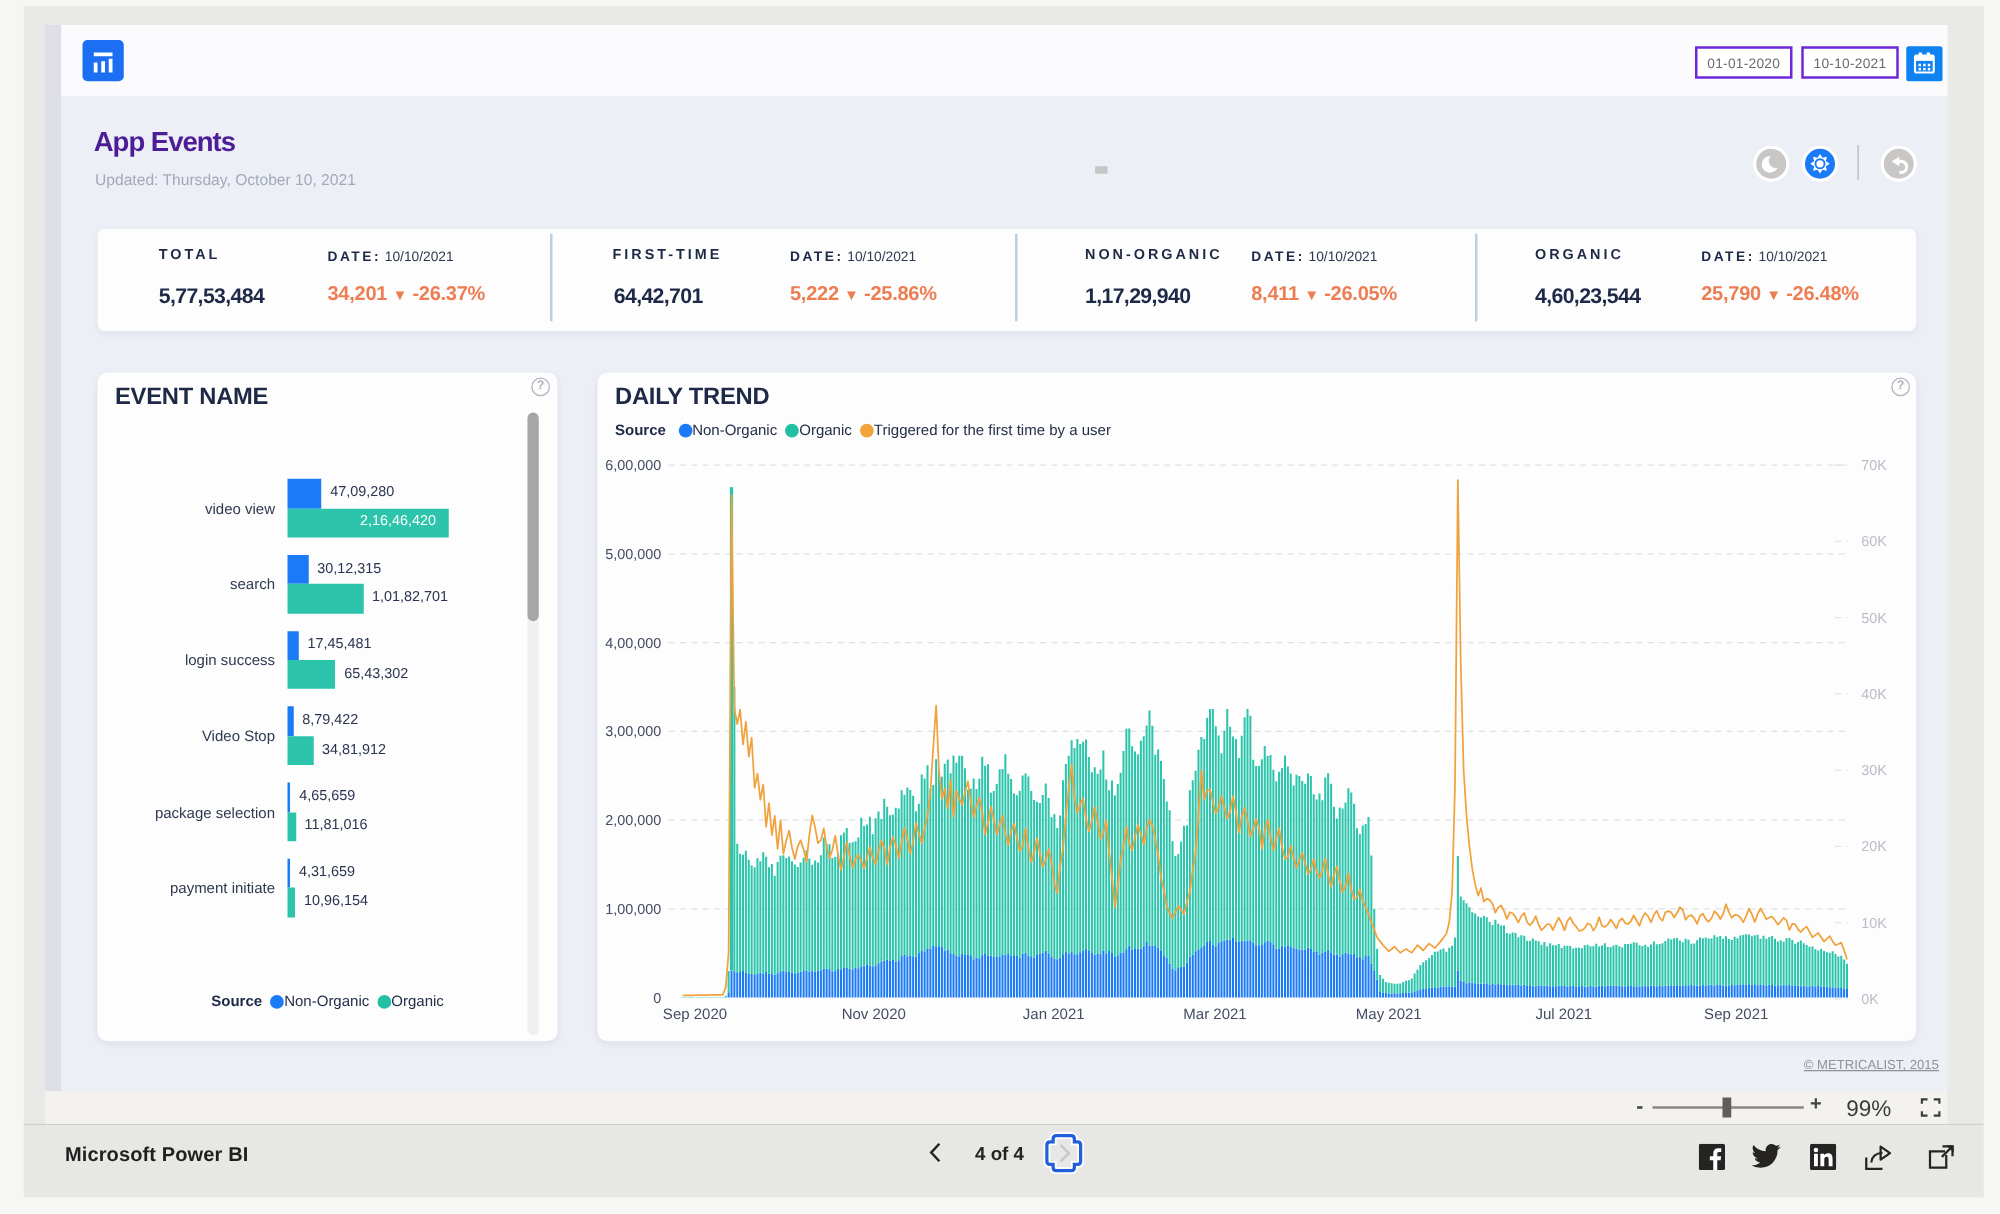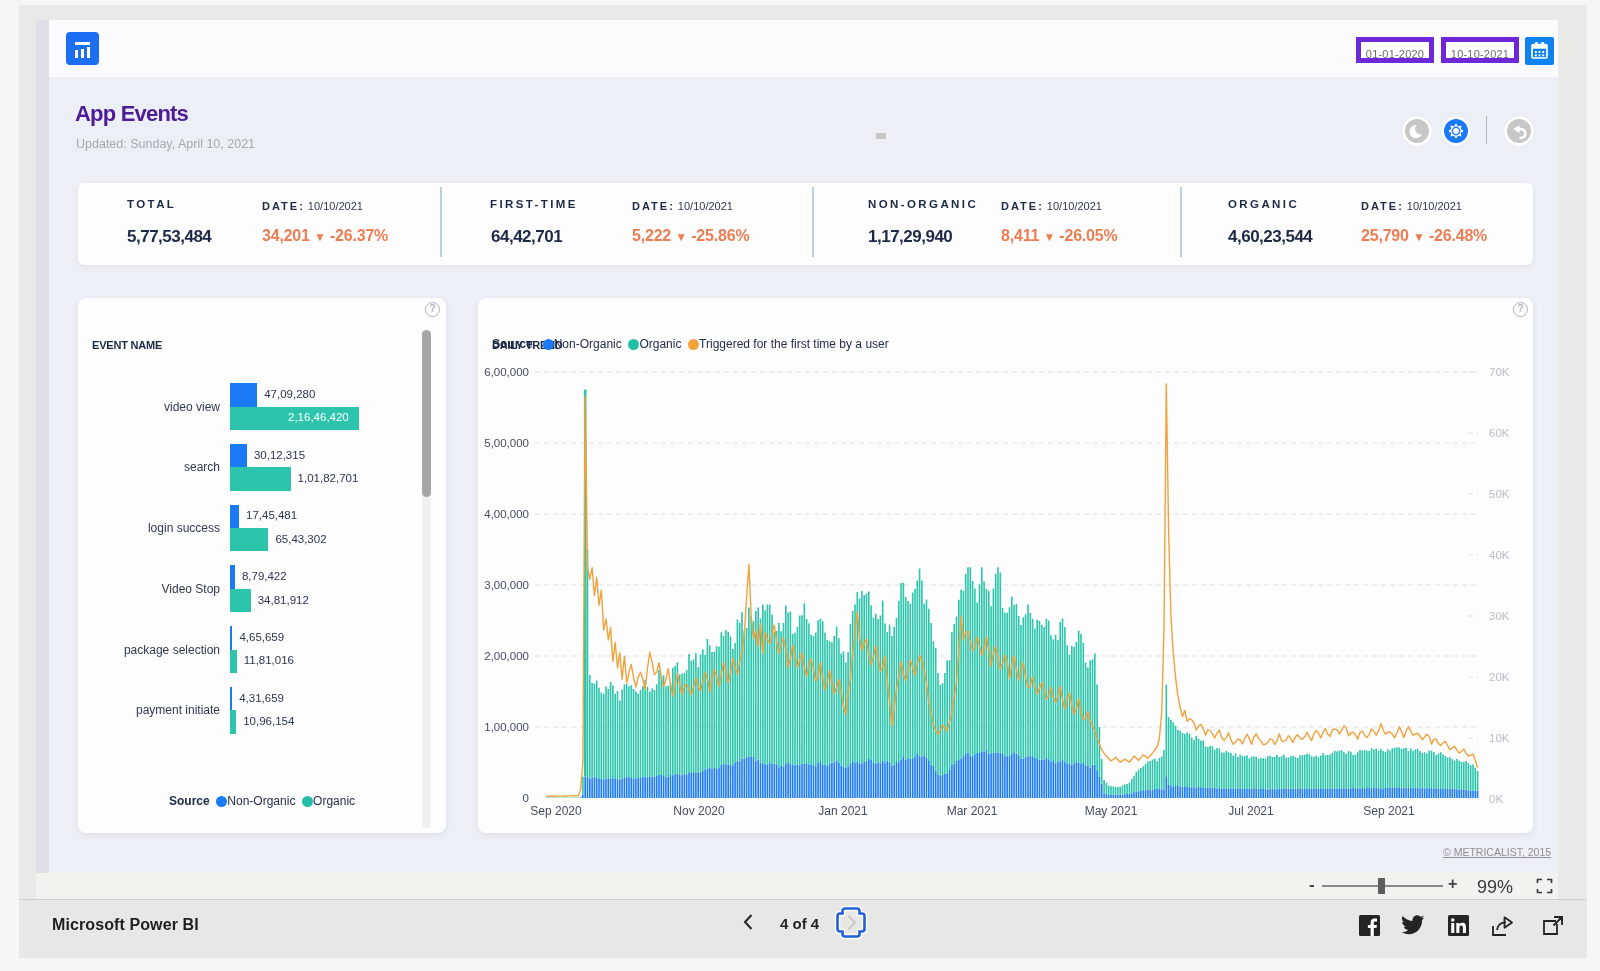--- a/index.html
+++ b/index.html
@@ -7,40 +7,40 @@
 .abs { position:absolute; }
 #graypanel { left:19px; top:5px; width:1568px; height:894px; background:#e9e9e7; }
 #footerbar { left:19px; top:899px; width:1568px; height:59px; background:#e7e7e5; border-top:1px solid #d0cecc; }
 #report { left:36px; top:20px; width:1522px; height:853px; background:#edeff6; }
 #leftstrip { left:0; top:0; width:13px; height:853px; background:#dfdfe7; }
 #rheader { left:13px; top:0; width:1509px; height:57px; background:#fbfbfd; }
 #zoombar { left:36px; top:873px; width:1522px; height:26px; background:#f3f2ee; }
 #logo { left:30px; top:12px; width:33px; height:33px; background:#1c6ef2; border-radius:4px; }
 #logo div { position:absolute; background:#fff; }
 #rtitle { left:77px; top:17px; font-size:18.5px; font-weight:bold; color:#1a2335; }
-.datebox { top:17px; width:78px; height:26px; background:#fff; border:5px solid #6d28d9; color:#6b6b6b; font-size:11px; letter-spacing:0.2px; text-align:center; line-height:25px; white-space:nowrap; }
+.datebox { top:17px; width:78px; height:26px; background:#fff; border:2px solid #6d28d9; color:#6b6b6b; font-size:11px; letter-spacing:0.2px; text-align:center; line-height:25px; white-space:nowrap; }
 #calbtn { left:1489px; top:17px; width:29px; height:28px; background:#0e82f0; border-radius:2px; }
 .h1 { left:39px; top:81px; font-size:22px; font-weight:600; color:#4c1d95; letter-spacing:-0.8px; }
 .h2 { left:40px; top:117px; font-size:12.5px; color:#a3a9b7; }
 .dash { left:840px; top:112.5px; width:9.5px; height:6px; background:#c6c6c6; border-radius:1px; }
 .iconcirc { width:24px; height:24px; border-radius:50%; box-shadow:0 0 0 2.5px #fff; }
 
 #kpi { left:42px; top:163px; width:1455px; height:82px; background:#fdfdfe; border-radius:6px; box-shadow:0 2px 5px rgba(20,30,80,0.06); }
 .kdiv { position:absolute; top:4px; width:1.5px; height:70px; background:#b7d0e3; }
 .klabel { position:absolute; top:15px; font-size:11.5px; font-weight:bold; color:#1d2946; letter-spacing:2.4px; }
 .knum { position:absolute; top:44px; font-size:17px; font-weight:bold; color:#1d2946; letter-spacing:-0.5px; }
 .kdate { position:absolute; top:17px; font-size:11px; color:#30394f; }
 .kdate b { font-weight:bold; letter-spacing:2px; color:#1d2946; }
 .kchg { position:absolute; top:44px; font-size:16px; font-weight:bold; color:#ed7d52; letter-spacing:-0.2px; }
 .kchg .tri { font-size:12px; }
 
 .panel { position:absolute; background:#fdfdfe; border-radius:8px; box-shadow:0 2px 6px rgba(20,30,80,0.07); }
 #evpanel { left:42px; top:278px; width:368px; height:535px; }
 #trpanel { left:442px; top:278px; width:1055px; height:535px; }
-.ptitle { position:absolute; font-size:11px; font-weight:bold; color:#1e2946; letter-spacing:-0.2px;margin-top:32px; }
+.ptitle { position:absolute; font-size:19px; font-weight:bold; color:#1e2946; letter-spacing:-0.2px; }
 .qmark { position:absolute; width:15px; height:15px; border:1.3px solid #b2b5bd; border-radius:50%; color:#b2b5bd; font-size:10px; font-weight:bold; text-align:center; line-height:12.5px; }
 
 .evrow-label { position:absolute; font-size:12px; color:#2f3950; text-align:right; width:150px; }
 .bbar { position:absolute; background:#1b7af5; }
 .gbar { position:absolute; background:#2cc5ab; }
 .bval { position:absolute; font-size:11.5px; color:#2b3550; white-space:nowrap; }
 
 #evtrack { left:344px; top:32px; width:8.6px; height:498px; background:#f0f0f0; border-radius:5px; }
 #evthumb { left:344px; top:32px; width:8.6px; height:167px; background:#a6a6a6; border-radius:5px; }
 .legend { position:absolute; font-size:12px; color:#242e48; }
@@ -81,21 +81,21 @@
           <rect x="9.8" y="14" width="2" height="2"></rect>
           <rect x="13.5" y="14" width="2" height="2"></rect>
           <rect x="17.2" y="14" width="2" height="2"></rect>
 <rect x="9.8" y="17.3" width="2" height="2"></rect>
           <rect x="13.5" y="17.3" width="2" height="2"></rect>
           <rect x="17.2" y="17.3" width="2" height="2"></rect>
         </g>
 </svg></div>
 
   <div class="abs h1">App Events</div>
-  <div class="abs h2">Updated: Sunday, April 10, 2021</div>
+  <div class="abs h2">Updated: Thursday, October 10, 2021</div>
   <div class="abs dash"></div>
   <div class="abs iconcirc" style="left:1369px;top:99px;background:#c8c7c5;"><svg width="24" height="24" viewBox="0 0 24 24">
 <circle cx="11.0" cy="12.5" r="6.6" fill="#fff"></circle>
 <circle cx="15.6" cy="9.9" r="5.6" fill="#c8c7c5"></circle>
 </svg></div>
   <div class="abs iconcirc" style="left:1408px;top:99px;background:#1b7bf7;"><svg width="24" height="24" viewBox="0 0 24 24">
 <polygon points="12.00,4.20 13.95,7.29 17.52,6.48 16.71,10.05 19.80,12.00 16.71,13.95 17.52,17.52 13.95,16.71 12.00,19.80 10.05,16.71 6.48,17.52 7.29,13.95 4.20,12.00 7.29,10.05 6.48,6.48 10.05,7.29" fill="#fff"></polygon>
 <circle cx="12" cy="12" r="4.4" fill="#1b7bf7"></circle>
 <circle cx="12" cy="12" r="2.9" fill="#fff"></circle>
 </svg></div>

